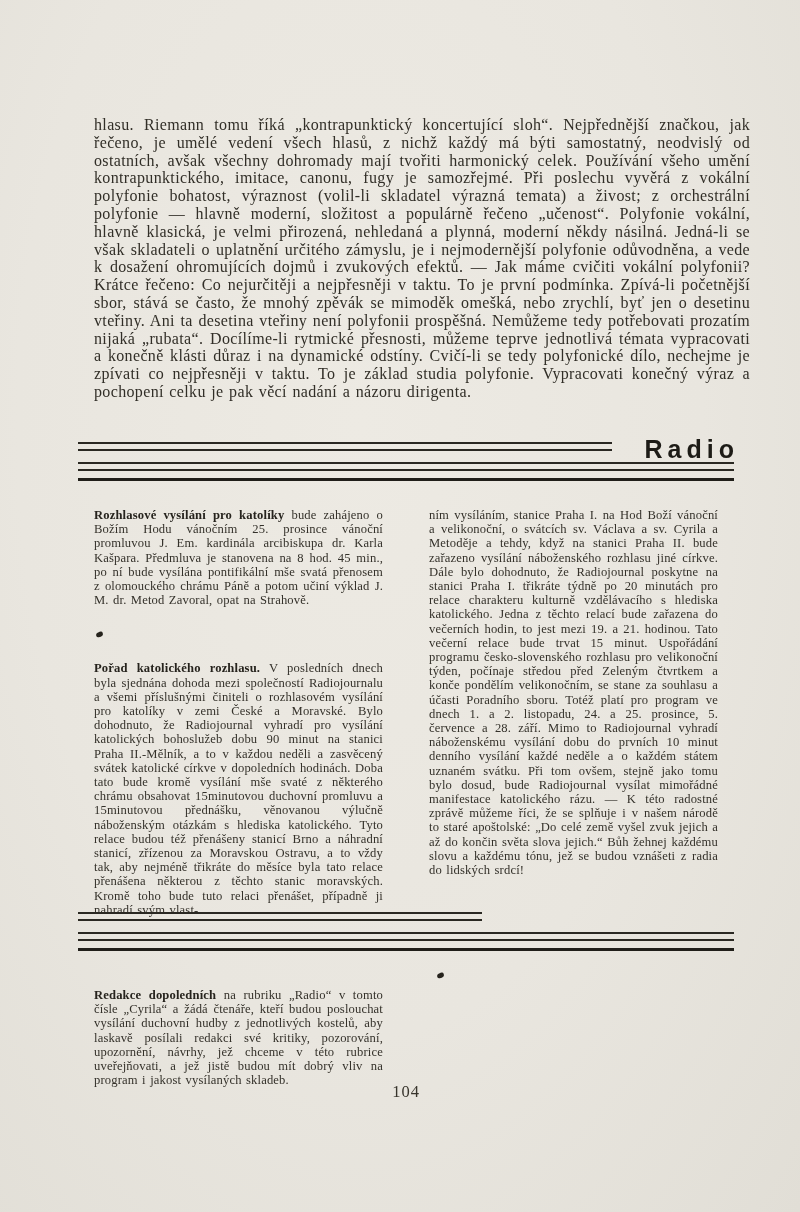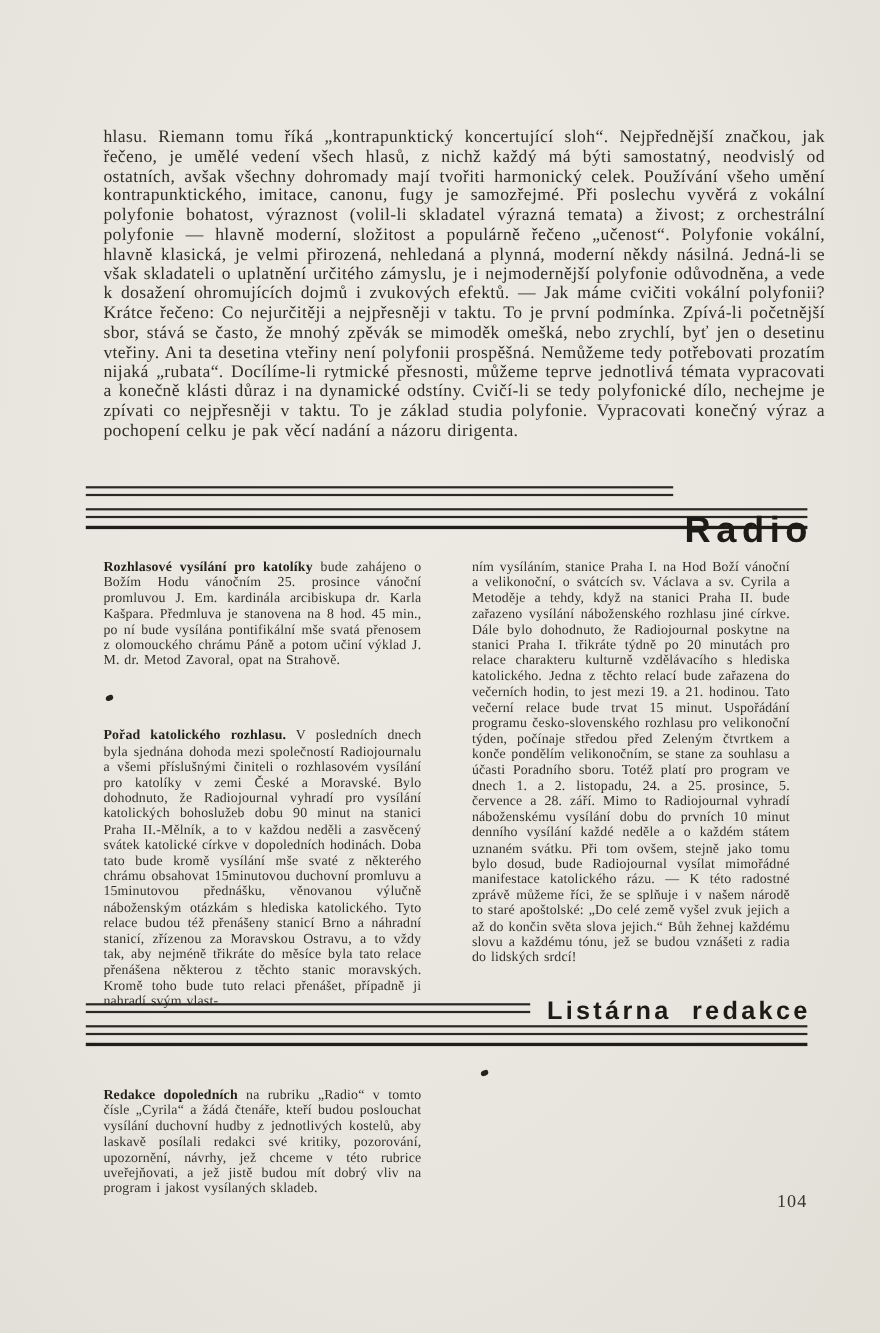--- a/index.html
+++ b/index.html
@@ -39,21 +39,21 @@
   .hdr-radio .short { right: 122px; }
   .hdr-listarna .short { right: 252px; }
   .hdr-title {
     position: absolute; right: 0; top: -1px;
     font-family: "Liberation Sans", "DejaVu Sans", sans-serif;
     font-weight: 700;
     color: #1d1b16;
     white-space: nowrap;
     background: transparent;
   }
-  .hdr-radio .hdr-title { font-size: 33px; letter-spacing: 5px; margin-right: -5px; margin-top: 28px; }
+  .hdr-radio .hdr-title { font-size: 25px; letter-spacing: 5px; margin-right: -5px; }
   .hdr-listarna .hdr-title { font-size: 23px; letter-spacing: 3px; word-spacing: 9px; margin-right: -3px; }
 
   
   .cols { display: flex; gap: 14px; }
   .col { width: 321px; }
   .col p {
     margin: 16px;
     font-size: 12.6px;
     line-height: 14.2px;
     letter-spacing: 0.15px;
@@ -69,21 +69,21 @@
     background: #26231d;
     border-radius: 60% 40% 55% 45%;
     transform: rotate(-18deg);
   }
   .cols-listarna .col-right p { line-height: 17.4px; }
   .cols-listarna .bullet-row { padding-left: 24px; height: 18px; margin-top: -6px; margin-bottom: 4px; }
 
   
   .page-number {
     top: 1082px;
-    text-align: right;
+    text-align: center;
     font-size: 16.5px;
     letter-spacing: 1px;
     color: #37342c;
   }
 </style>
 </head>
 <body>
 
 <p class="block intro">hlasu. Riemann tomu říká „kontrapunktický koncertující sloh“. Nejpřednější značkou, jak řečeno, je umělé vedení všech hlasů, z nichž každý má býti samostatný, neodvislý od ostatních, avšak všechny dohromady mají tvořiti harmonický celek. Používání všeho umění kontrapunktického, imitace, canonu, fugy je samozřejmé. Při poslechu vyvěrá z vokální polyfonie bohatost, výraznost (volil-li skladatel výrazná temata) a živost; z orchestrální polyfonie — hlavně moderní, složitost a populárně řečeno „učenost“. Polyfonie vokální, hlavně klasická, je velmi přirozená, nehledaná a plynná, moderní někdy násilná. Jedná-li se však skladateli o uplatnění určitého zámyslu, je i nejmodernější polyfonie odůvodněna, a vede k dosažení ohromujících dojmů i zvukových efektů. — Jak máme cvičiti vokální polyfonii? Krátce řečeno: Co nejurčitěji a nejpřesněji v taktu. To je první podmínka. Zpívá-li početnější sbor, stává se často, že mnohý zpěvák se mimoděk omešká, nebo zrychlí, byť jen o desetinu vteřiny. Ani ta desetina vteřiny není polyfonii prospěšná. Nemůžeme tedy potřebovati prozatím nijaká „rubata“. Docílíme-li rytmické přesnosti, můžeme teprve jednotlivá témata vypracovati a konečně klásti důraz i na dynamické odstíny. Cvičí-li se tedy polyfonické dílo, nechejme je zpívati co nejpřesněji v taktu. To je základ studia polyfonie. Vypracovati konečný výraz a pochopení celku je pak věcí nadání a názoru dirigenta.</p>
 
@@ -108,21 +108,20 @@
     <p>ním vysíláním, stanice Praha I. na Hod Boží vánoční a velikonoční, o svátcích sv. Václava a sv. Cyrila a Metoděje a tehdy, když na stanici Praha II. bude zařazeno vysílání náboženského rozhlasu jiné církve. Dále bylo dohodnuto, že Radiojournal poskytne na stanici Praha I. třikráte týdně po 20 minutách pro relace charakteru kulturně vzdělávacího s hlediska katolického. Jedna z těchto relací bude zařazena do večerních hodin, to jest mezi 19. a 21. hodinou. Tato večerní relace bude trvat 15 minut. Uspořádání programu česko-slovenského rozhlasu pro velikonoční týden, počínaje středou před Zeleným čtvrtkem a konče pondělím velikonočním, se stane za souhlasu a účasti Poradního sboru. Totéž platí pro program ve dnech 1. a 2. listopadu, 24. a 25. prosince, 5. července a 28. září. Mimo to Radiojournal vyhradí náboženskému vysílání dobu do prvních 10 minut denního vysílání každé neděle a o každém státem uznaném svátku. Při tom ovšem, stejně jako tomu bylo dosud, bude Radiojournal vysílat mimořádné manifestace katolického rázu. — K této radostné zprávě můžeme říci, že se splňuje i v našem národě to staré apoštolské: „Do celé země vyšel zvuk jejich a až do končin světa slova jejich.“ Bůh žehnej každému slovu a každému tónu, jež se budou vznášeti z radia do lidských srdcí!</p>
   </div>
 </div>
 
 <div class="block hdr hdr-listarna" style="top:906px">
   <div class="rule short s1"></div>
   <div class="rule short s2"></div>
   <div class="rule f1"></div>
   <div class="rule f2"></div>
   <div class="rule thick"></div>
-  <span class="hdr-title">Listárna redakce</span>
 </div>
 
 <div class="block cols cols-listarna" style="top:972px">
   <div class="col">
     <p><b>Redakce dopoledních</b><span> na rubriku „Radio“ v tomto čísle „Cyrila“ a žádá čtenáře, kteří budou poslouchat vysílání duchovní hudby z jednotlivých kostelů, aby laskavě posílali redakci své kritiky, pozorování, upozornění, návrhy, jež chceme v této rubrice uveřejňovati, a jež jistě budou mít dobrý vliv na program i jakost vysílaných skladeb.</span></p>
   </div>
   <div class="col col-right">
     <div class="bullet-row">
         <span class="bullet"></span>
       </div>

